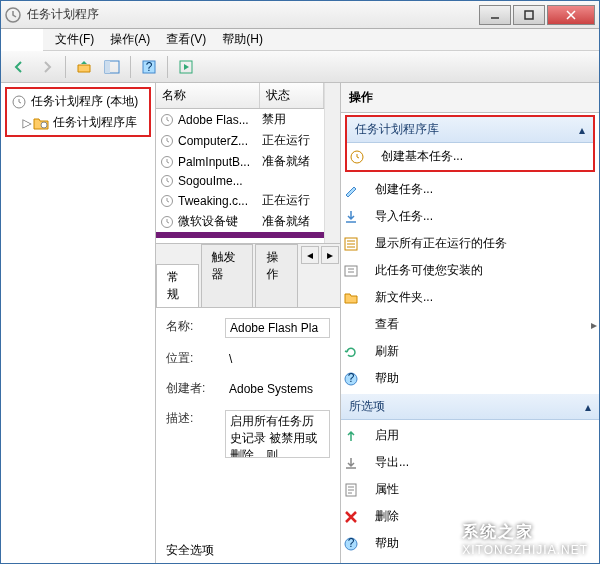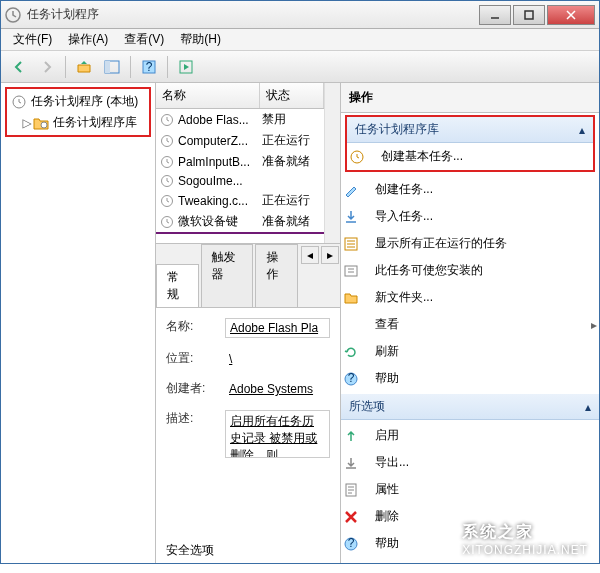--- a/index.html
+++ b/index.html
@@ -7,57 +7,57 @@
 
 .window { width: 600px; border: 1px solid #3a6ea5; background: #fff; }
 
 .titlebar { height: 28px; background: linear-gradient(to bottom, #f8f8f8, #e8e8e8); display: flex; align-items: center; padding: 0 4px; border-bottom: 1px solid #b0b0b0; }
 .titlebar .icon { width: 16px; height: 16px; margin-right: 6px; }
 .titlebar .title { flex: 1; color: #333; }
 .winbtn { width: 32px; height: 20px; margin-left: 2px; display: flex; align-items: center; justify-content: center; border: 1px solid #888; background: linear-gradient(to bottom,#f0f0f0,#d0d0d0); cursor: pointer; }
 .winbtn.close { background: linear-gradient(to bottom,#e88,#c44); color:#fff; width: 48px; }
 .winbtn svg { width: 10px; height: 10px; }
 
-.menubar { height: 22px; background: #f4f4f4; display: flex; align-items: center; padding: 0 4px; border-bottom: 1px solid #d0d0d0; }
+.menubar { height: 22px; background: #f4f4f4; display: flex; align-items: center; padding: 0 4px; border-bottom: 1px solid #d0d0d0; margin-left: 42px; }
 .menuitem { padding: 2px 8px; cursor: pointer; }
 
 .toolbar { height: 32px; background: linear-gradient(to bottom,#fafafa,#e4e4e4); display: flex; align-items: center; padding: 0 6px; gap: 4px; border-bottom: 1px solid #c0c0c0; }
 .tbtn { width: 24px; height: 24px; display: flex; align-items: center; justify-content: center; cursor: pointer; }
 .tbtn svg { width: 16px; height: 16px; }
 .tsep { width: 1px; height: 22px; background: #c0c0c0; margin: 0 2px; }
 
 .content { display: flex; height: 480px; }
 
 .treepane { width: 155px; border-right: 1px solid #c0c0c0; background: #fff; padding: 4px; }
 .treenode { display: flex; align-items: center; padding: 2px 2px; cursor: pointer; }
 .treenode .exp { width: 12px; text-align: center; color: #666; }
 .treenode .ticon { width: 16px; height: 16px; margin-right: 4px; }
 .treebox { border: 2px solid #d22; padding: 2px; }
 
 .midpane { width: 185px; border-right: 1px solid #c0c0c0; display: flex; flex-direction: column; }
 .listhead { display: flex; background: linear-gradient(to bottom,#fdfdfd,#ececec); border-bottom: 1px solid #c0c0c0; }
 .listhead > div { padding: 4px 6px; border-right: 1px solid #d0d0d0; }
 .col-name { flex: 1; }
 .col-status { width: 64px; }
-.listbody { flex: 0 0 auto; overflow: hidden; border-bottom: 2px solid #701a75; }
+.listbody { flex: 0 0 auto; overflow: hidden; border-bottom: 6px solid #701a75; }
 .listrow { display: flex; align-items: center; padding: 2px 4px; }
 .listrow .ricon { width: 14px; height: 14px; margin-right: 4px; flex-shrink: 0; }
 .listrow .rname { flex: 1; white-space: nowrap; overflow: hidden; text-overflow: ellipsis; }
 .listrow .rstatus { width: 58px; white-space: nowrap; overflow: hidden; }
 
 .detailpane { flex: 1; border-top: 1px solid #c0c0c0; display: flex; flex-direction: column; }
 .tabs { display: flex; background: #f0f0f0; border-bottom: 1px solid #c0c0c0; position: relative; }
 .tab { padding: 4px 10px; border: 1px solid #c0c0c0; border-bottom: none; background: #ececec; margin-right: 2px; cursor: pointer; }
 .tab.active { background: #fff; margin-top: 20px; }
 .tabnav { margin-left: auto; display: flex; }
 .tabnav .navbtn { width: 18px; height: 18px; border: 1px solid #c0c0c0; display: flex; align-items: center; justify-content: center; margin: 2px 1px; cursor: pointer; }
 .detailbody { padding: 10px; flex: 1; }
 .frow { display: flex; margin-bottom: 12px; gap: 9px; }
 .flabel { width: 50px; color: #333; }
-.fval { flex: 1; border: 1px solid #ccc; padding: 2px 4px; min-height: 18px; background: #fff; overflow: hidden; white-space: nowrap; text-decoration: underline; }
+.fval { flex: 1; border: 1px solid #ccc; padding: 2px 4px; min-height: 18px; background: #fff; overflow: hidden; white-space: nowrap; }
 .fval.multi { white-space: normal; height: 48px; }
 .secopt { padding: 4px 10px; }
 
 .actionpane { flex: 1; background: #fff; display: flex; flex-direction: column; }
 .actionhead { padding: 6px 8px; background: #f4f4f4; border-bottom: 1px solid #c0c0c0; font-weight: bold; }
 .actiongroup { background: linear-gradient(to bottom,#eaf2fb,#d7e6f7); padding: 4px 8px; border-bottom: 1px solid #b6cde6; display: flex; align-items: center; }
 .actiongroup .gtitle { flex: 1; color: #1a3e6e; }
 .actiongroup .gcoll { color: #1a3e6e; cursor: pointer; }
 .actionlist { padding: 2px 0; }
 .actionrow { display: flex; align-items: center; padding: 5px 2px; cursor: pointer; gap: 8px; }

